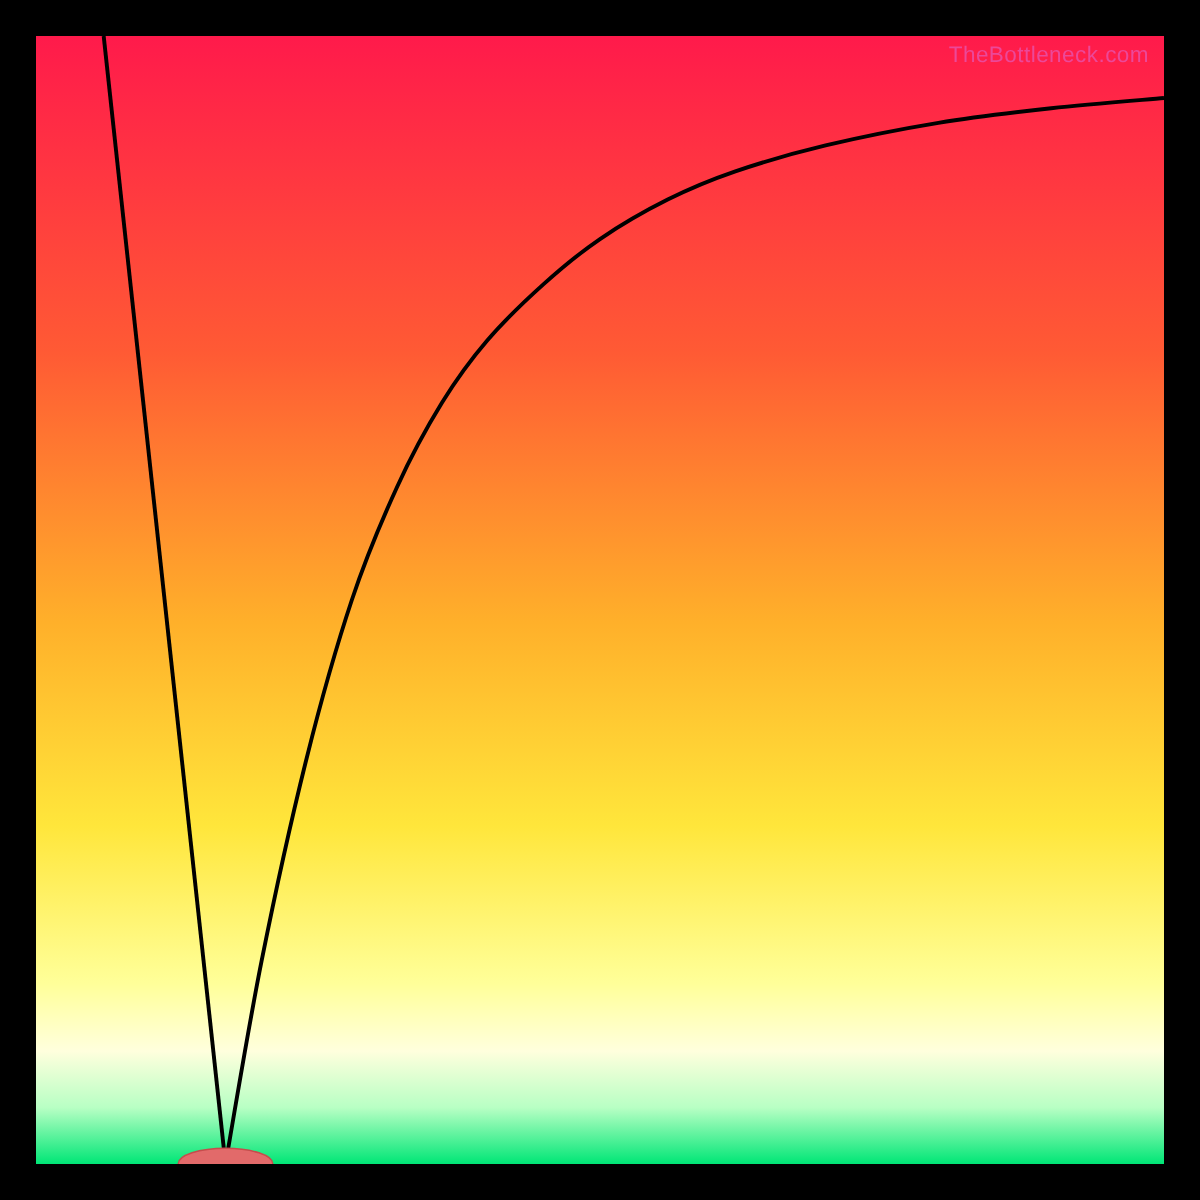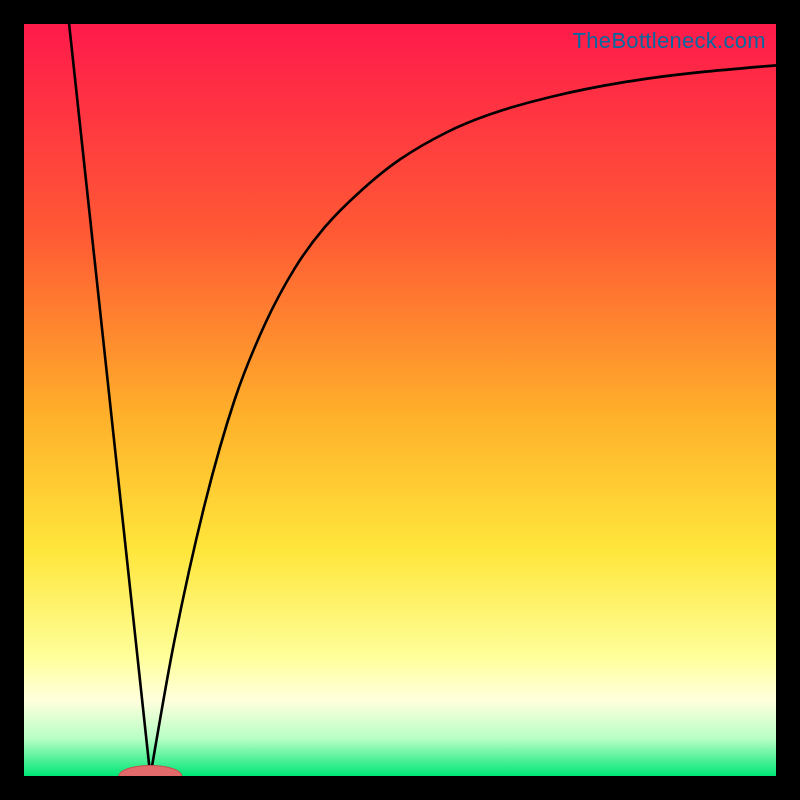--- a/index.html
+++ b/index.html
@@ -21,22 +21,22 @@
     position: absolute;
     left: 24px;
     top: 24px;
     width: 752px;
     height: 752px;
   }
   .watermark {
     position: absolute;
     top: 4px;
     right: 10px;
-    color: #0369a1;
-    font-size: 22px;
+    color: #ec4899;
+    font-size: 15px;
     font-weight: 500;
     letter-spacing: 0.3px;
     user-select: none;
   }
   svg { display: block; }
 </style>
 </head>
 <body>
 
 <div class="outer">

